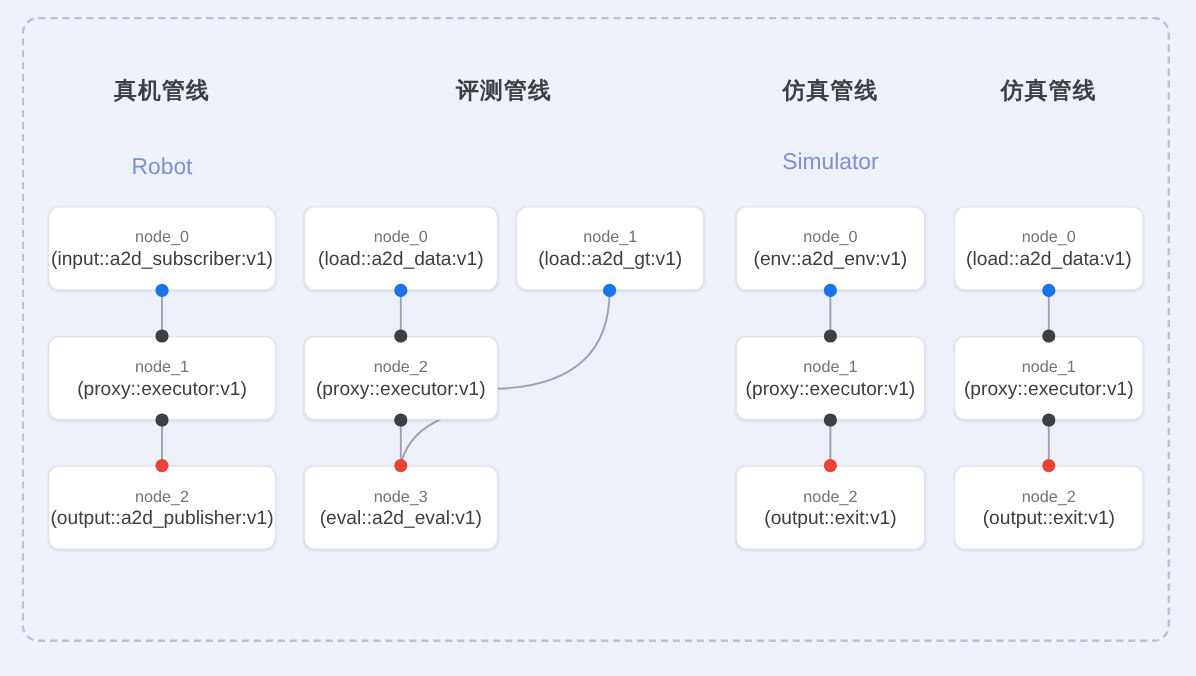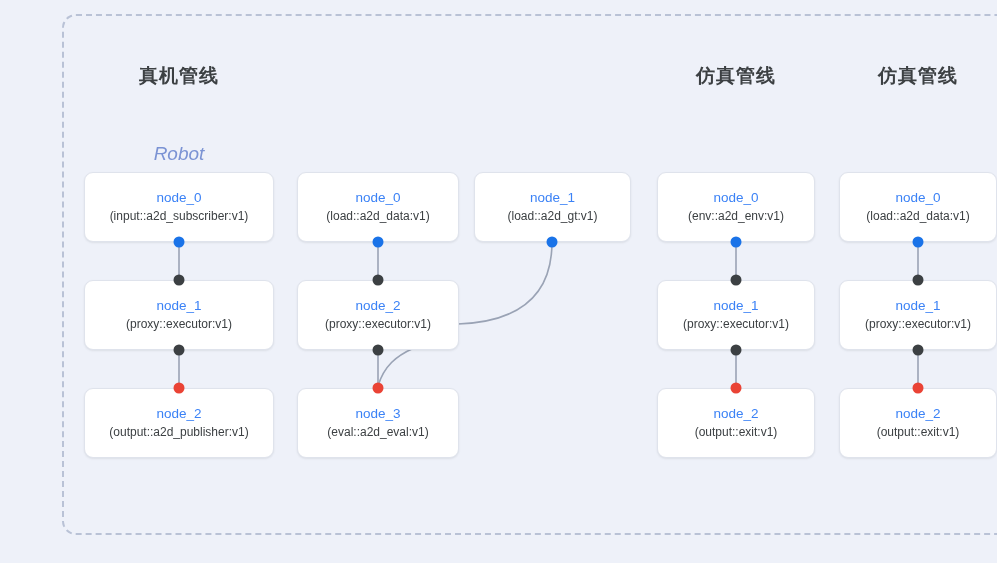--- a/index.html
+++ b/index.html
@@ -3,21 +3,21 @@
 <meta charset="utf-8">
 <style>
   html,body{margin:0;padding:0;}
   body{
     width:997px;height:563px;
     background:#eef1f9;
     font-family:"Liberation Sans","DejaVu Sans",sans-serif;
     overflow:hidden;
     position:relative;
   }
-  #canvas{position:absolute;left:0;top:0;width:913px;height:563px;margin-left:44px;}
+  #canvas{position:absolute;left:0;top:0;width:913px;height:563px;}
 
   
   .frame{
     position:absolute;
     left:18px;top:14px;
     width:957px;height:521px;
     box-sizing:border-box;
     border:2px dashed #b9c2d6;
     border-radius:14px;
     pointer-events:none;
@@ -53,24 +53,24 @@
     box-shadow:0 1px 2px rgba(60,64,67,.10);
     display:flex;
     flex-direction:column;
     align-items:center;
     justify-content:center;
     color:#3c4043;
   }
   .node .n-name{
     font-size:13.5px;
     line-height:19px;
-    color:#3b82f6;
+    color:#737373;
   }
   .node .n-type{
-    font-size:12px;
+    font-size:16px;
     line-height:19px;
     color:#3c4043;
     white-space:nowrap;
   }
 
   .dot{
     position:absolute;
     width:11px;height:11px;
     border-radius:50%;
     transform:translate(-50%,-50%);
@@ -100,40 +100,41 @@
     <path d="M 370,348 C 352,356 340,366 334,386" fill="none" stroke="#9aa3b5" stroke-width="1.6"></path>
 
     <line x1="692" y1="242" x2="692" y2="278" stroke="#9aa3b5" stroke-width="1.6"></line>
     <line x1="692" y1="350" x2="692" y2="386" stroke="#9aa3b5" stroke-width="1.6"></line>
 
     <line x1="874" y1="242" x2="874" y2="278" stroke="#9aa3b5" stroke-width="1.6"></line>
     <line x1="874" y1="350" x2="874" y2="386" stroke="#9aa3b5" stroke-width="1.6"></line>
   </svg>
 
   <div class="col-title" style="left:45px;top:63px;width:180px;">真机管线</div>
-  <div class="col-sub" style="left:45px;top:143px;width:180px;font-style:italic;">Robot</div>
+  <div class="col-sub" style="left:45px;top:129px;width:180px;">Robot</div>
 
   <div class="node" style="left:40px;top:172px;width:190px;height:70px;">
     <div class="n-name">node_0</div>
     <div class="n-type">(input::a2d_subscriber:v1)</div>
   </div>
   <div class="node" style="left:40px;top:280px;width:190px;height:70px;">
     <div class="n-name">node_1</div>
     <div class="n-type">(proxy::executor:v1)</div>
   </div>
   <div class="node" style="left:40px;top:388px;width:190px;height:70px;">
     <div class="n-name">node_2</div>
     <div class="n-type">(output::a2d_publisher:v1)</div>
   </div>
 
   <div class="dot dot-in" style="left:135px;top:242px;"></div>
   <div class="dot dot-mid" style="left:135px;top:280px;"></div>
   <div class="dot dot-mid" style="left:135px;top:350px;"></div>
   <div class="dot dot-out" style="left:135px;top:388px;"></div>
 
+  <div class="col-title" style="left:330px;top:63px;width:180px;">评测管线</div>
 
   <div class="node" style="left:253px;top:172px;width:162px;height:70px;">
     <div class="n-name">node_0</div>
     <div class="n-type">(load::a2d_data:v1)</div>
   </div>
   <div class="node" style="left:430px;top:172px;width:157px;height:70px;">
     <div class="n-name">node_1</div>
     <div class="n-type">(load::a2d_gt:v1)</div>
   </div>
   <div class="node" style="left:253px;top:280px;width:162px;height:70px;">
@@ -145,20 +146,21 @@
     <div class="n-type">(eval::a2d_eval:v1)</div>
   </div>
 
   <div class="dot dot-in" style="left:334px;top:242px;"></div>
   <div class="dot dot-in" style="left:508px;top:242px;"></div>
   <div class="dot dot-mid" style="left:334px;top:280px;"></div>
   <div class="dot dot-mid" style="left:334px;top:350px;"></div>
   <div class="dot dot-out" style="left:334px;top:388px;"></div>
 
   <div class="col-title" style="left:602px;top:63px;width:180px;">仿真管线</div>
+  <div class="col-sub" style="left:602px;top:125px;width:180px;">Simulator</div>
 
   <div class="node" style="left:613px;top:172px;width:158px;height:70px;">
     <div class="n-name">node_0</div>
     <div class="n-type">(env::a2d_env:v1)</div>
   </div>
   <div class="node" style="left:613px;top:280px;width:158px;height:70px;">
     <div class="n-name">node_1</div>
     <div class="n-type">(proxy::executor:v1)</div>
   </div>
   <div class="node" style="left:613px;top:388px;width:158px;height:70px;">

